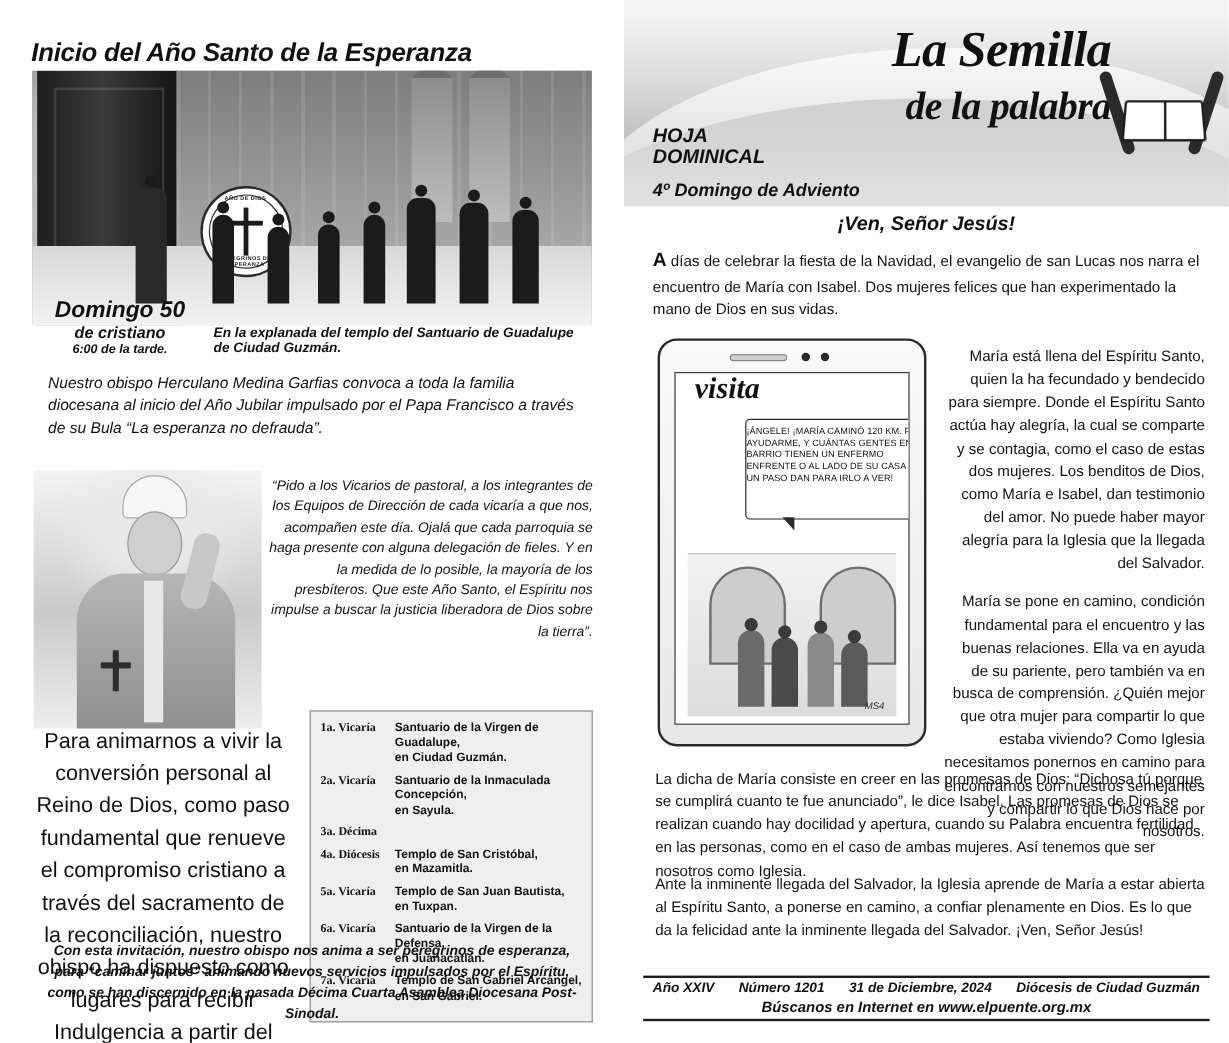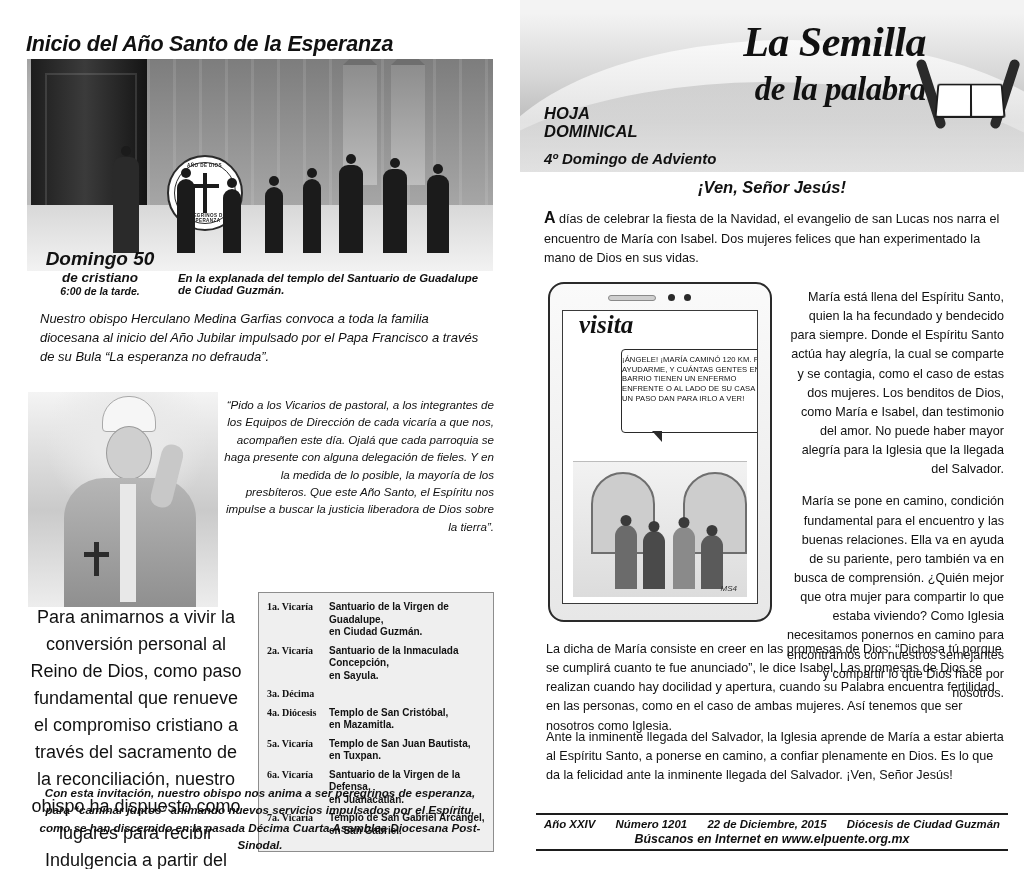--- a/index.html
+++ b/index.html
@@ -548,20 +548,20 @@
 
     <div class="p-wide p1">La dicha de María consiste en creer en las promesas de Dios: “Dichosa tú porque se cumplirá cuanto te fue anunciado”, le dice Isabel. Las promesas de Dios se realizan cuando hay docilidad y apertura, cuando su Palabra encuentra fertilidad en las personas, como en el caso de ambas mujeres. Así tenemos que ser nosotros como Iglesia.</div>
     <div class="p-wide p2">Ante la inminente llegada del Salvador, la Iglesia aprende de María a estar abierta al Espíritu Santo, a ponerse en camino, a confiar plenamente en Dios. Es lo que da la felicidad ante la inminente llegada del Salvador. ¡Ven, Señor Jesús!</div>
   </div>
 
   <div class="footer">
     <div class="foot-rule"></div>
     <div class="foot-line">
       <span>Año  XXIV</span>
       <span>Número  1201</span>
-      <span>22 de Diciembre,  2015</span>
+      <span>31 de Diciembre,  2024</span>
       <span>Diócesis de Ciudad Guzmán</span>
     </div>
     <div class="foot-web">Búscanos en Internet en www.elpuente.org.mx</div>
     <div class="foot-rule" style="margin-top:3px;"></div>
   </div>
 
 </div>
 
 </body></html>

